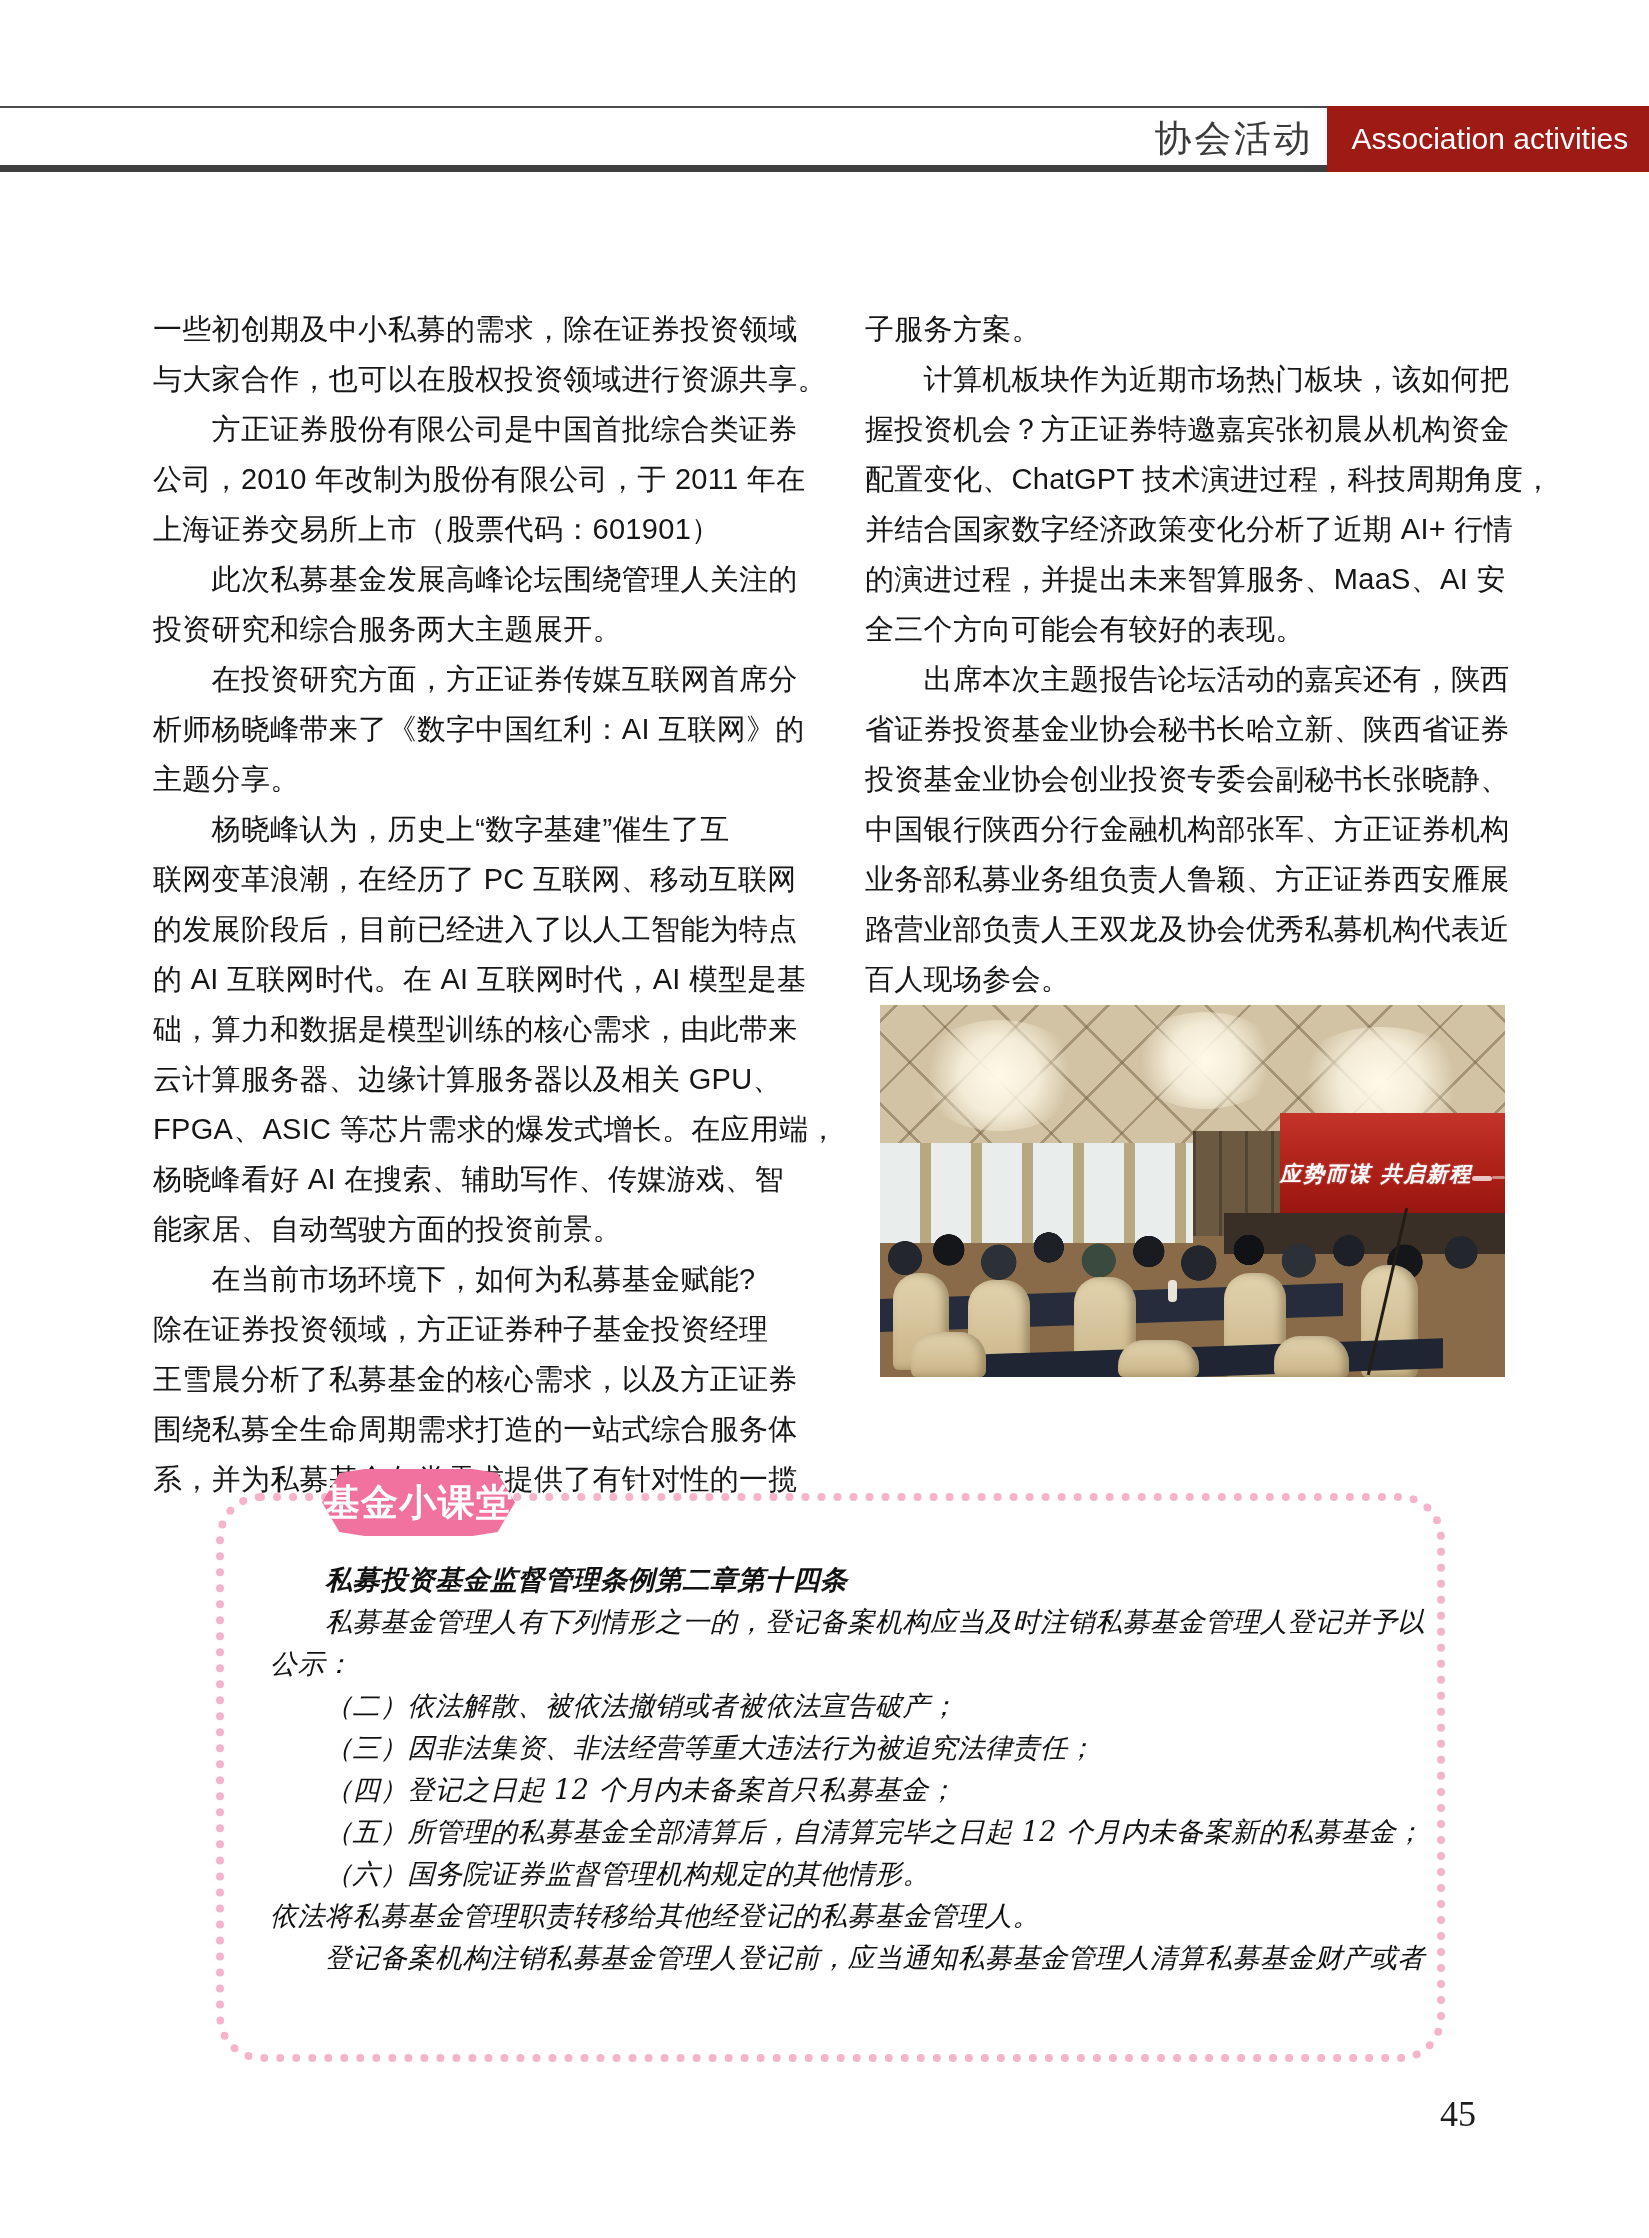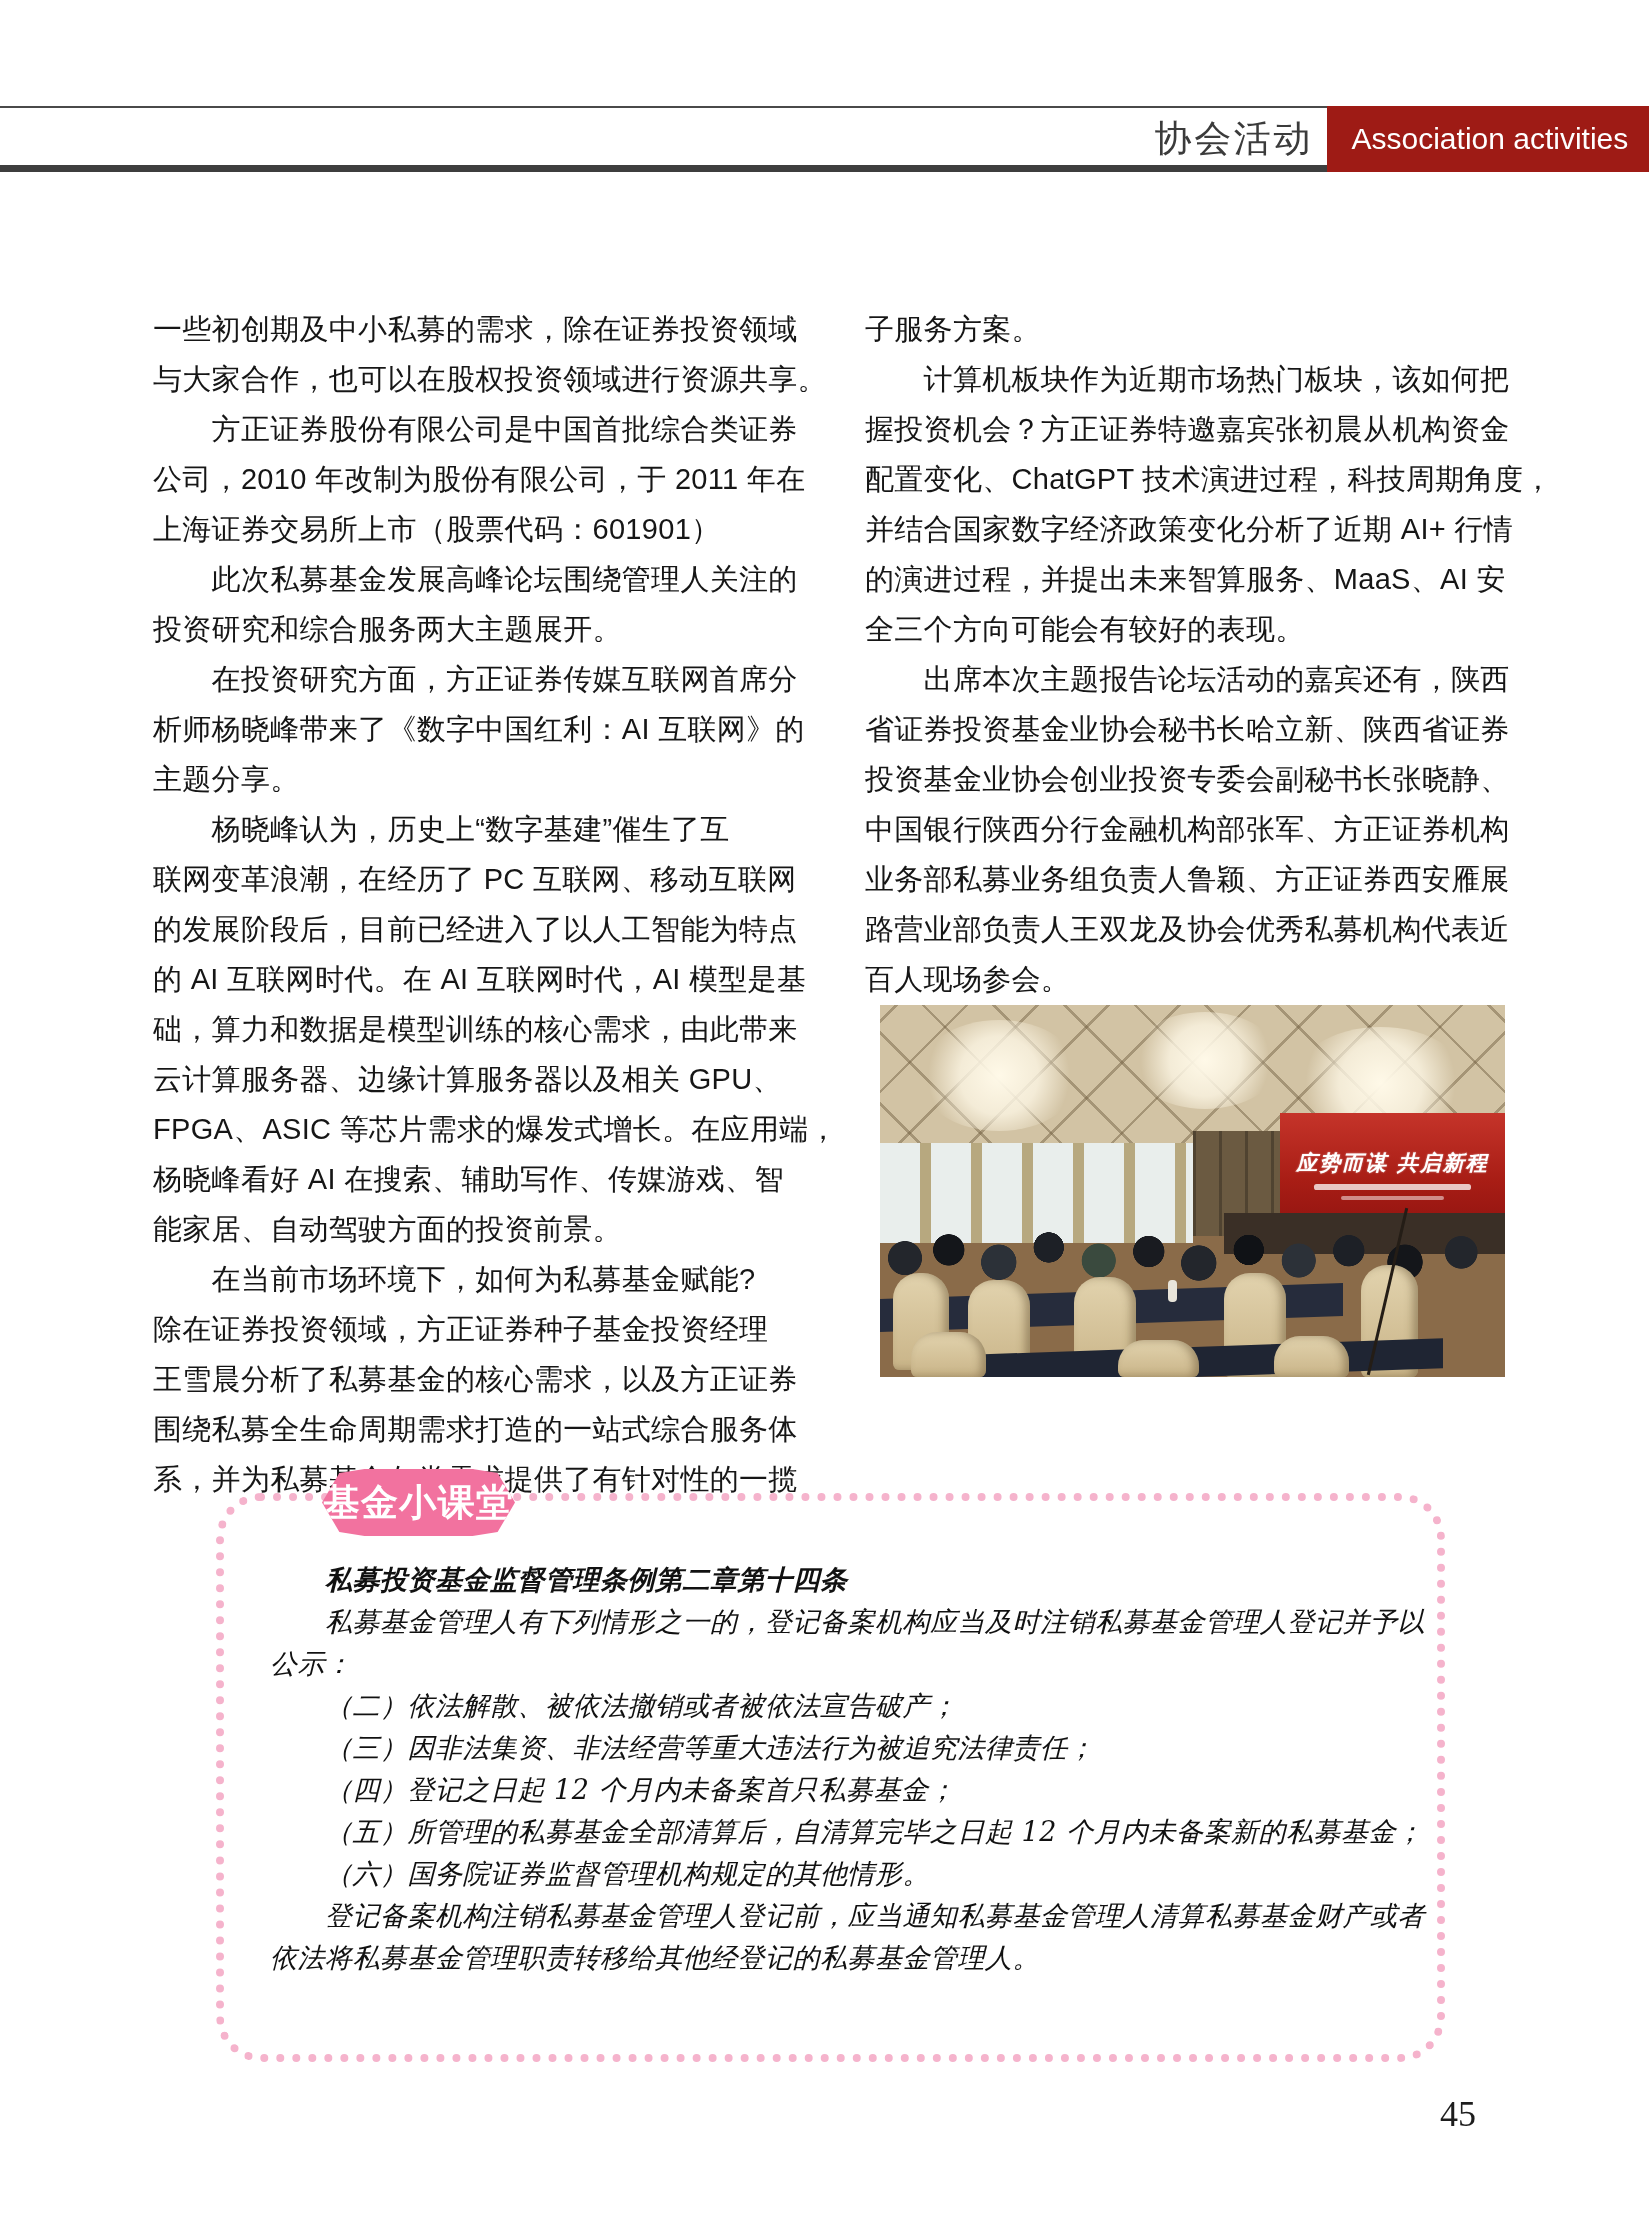--- a/index.html
+++ b/index.html
@@ -28,21 +28,21 @@
        repeating-linear-gradient(45deg, rgba(110,92,62,.45) 0 2.6px, transparent 2.6px 50px),
        repeating-linear-gradient(-45deg, rgba(110,92,62,.45) 0 2.6px, transparent 2.6px 50px);}
   .light{position:absolute;border-radius:50%;
          background:radial-gradient(circle,#fff9e8 0%,rgba(255,249,232,.75) 40%,rgba(255,249,232,0) 72%);}
   .windows{position:absolute;left:0;top:37%;width:50%;height:27%;
      background:repeating-linear-gradient(90deg,#e9eeec 0 40px,#b7a87f 40px 51px);}
   .midwall{position:absolute;left:50%;top:34%;width:14%;height:28%;background:#6b5a41;
      background-image:repeating-linear-gradient(90deg,rgba(0,0,0,.25) 0 3.2px,transparent 3.2px 26px);}
   .screen{position:absolute;left:64%;top:29%;width:36%;height:33%;
      background:linear-gradient(180deg,#c5342a 0%,#a81d15 55%,#8f1310 100%);
-     display:flex;flex-direction:column;align-items:center;justify-content:center;}
+     display:flex;flex-direction:row;align-items:center;justify-content:center;}
   .screen .big{color:#ffffff;font-size:21px;font-weight:bold;letter-spacing:1.9px;white-space:nowrap;
      font-family:"DejaVu Serif",serif;font-style:italic;text-shadow:0 0 1.9px rgba(255,255,255,.6);}
   .screen .sub{margin-top:7.7px;width:70%;height:5.1px;background:rgba(255,255,255,.75);border-radius:2.6px;}
   .screen .sub2{margin-top:6.4px;width:46%;height:3.9px;background:rgba(255,255,255,.5);border-radius:1.9px;}
   .stage{position:absolute;left:55%;top:56%;width:45%;height:11%;background:#3a2f26;}
   .crowd{position:absolute;left:0;top:56%;width:100%;height:22%;
      background-image:
        radial-gradient(circle at 4% 55%, #23262c 0 16.7px, transparent 17.4px),
        radial-gradient(circle at 11% 45%, #14161a 0 15.4px, transparent 16px),
        radial-gradient(circle at 19% 60%, #2c3138 0 17.4px, transparent 18px),
@@ -170,21 +170,21 @@
     <div class="ln title">　　私募投资基金监督管理条例第二章第十四条</div>
     <div>
 
     <div class="ln">　　私募基金管理人有下列情形之一的，登记备案机构应当及时注销私募基金管理人登记并予以</div>
         <div class="ln">公示：</div>
         <div class="ln">　　（二）依法解散、被依法撤销或者被依法宣告破产；</div>
         <div class="ln">　　（三）因非法集资、非法经营等重大违法行为被追究法律责任；</div>
         <div class="ln">　　（四）登记之日起 12 个月内未备案首只私募基金；</div>
         <div class="ln">　　（五）所管理的私募基金全部清算后，自清算完毕之日起 12 个月内未备案新的私募基金；</div>
         <div class="ln">　　（六）国务院证券监督管理机构规定的其他情形。</div>
+        <div class="ln">依法将私募基金管理职责转移给其他经登记的私募基金管理人。</div>
         <div class="ln">　　登记备案机构注销私募基金管理人登记前，应当通知私募基金管理人清算私募基金财产或者</div>
-        <div class="ln">依法将私募基金管理职责转移给其他经登记的私募基金管理人。</div>
       </div>
   </div>
 
   <div class="pageno">45</div>
 
 </div>
 
 
 </body></html>

